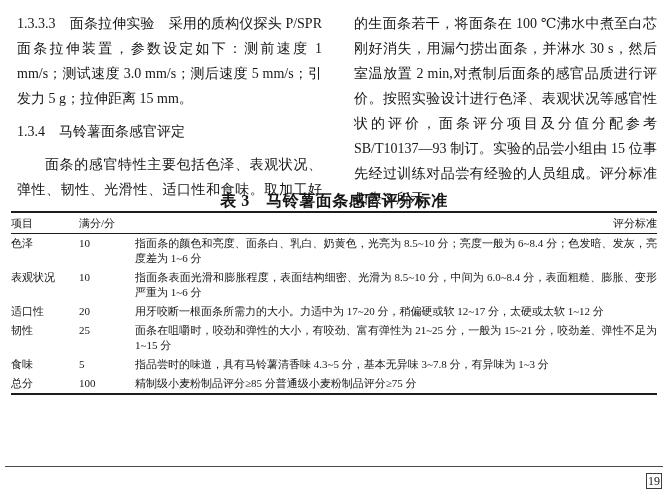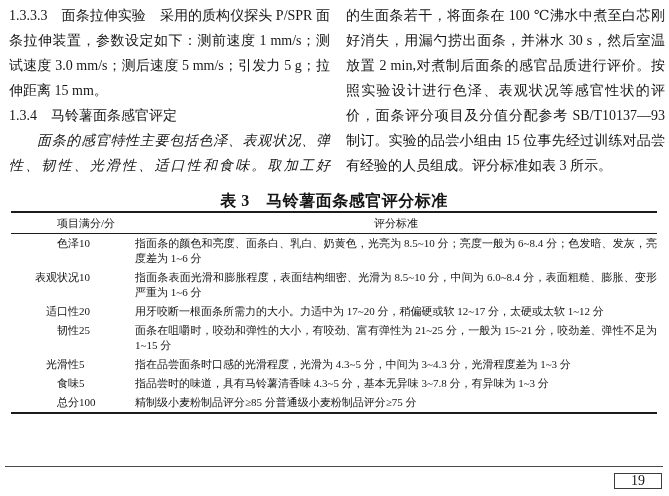--- a/index.html
+++ b/index.html
@@ -15,22 +15,22 @@
 
   
   .columns { position:absolute; top:3px; left:9px; display:flex; gap:16px; }
   .col {
     width:321px;
     font-size:14px;
     line-height:25px;
     text-align:justify;
   }
   .col-right { width:319px; }
-  .para { margin:0; }
-  .indent { text-indent:2em;font-style:italic; }
+  .para { margin:8px; }
+  .indent { text-indent:2em; }
   .jall { text-align-last:justify; }
 
   
   .table-block { position:absolute; left:11px; top:193px; width:646px; }
   .table-title {
     text-align:center;
     font-size:16px;
     font-weight:bold;
     line-height:15px;
     margin:0 0 3px 0;
@@ -47,35 +47,35 @@
     font-weight:normal;
     padding:3px 0 2px 0;
     border-bottom:1.2px solid #1c1c1c;
     line-height:15px;
   }
   table.score td {
     padding:2px 0 2px 0;
     vertical-align:top;
     line-height:15px;
   }
-  .c1 { width:68px; text-align:right; }
+  .c1 { width:68px; text-align:left; }
   .c2 { width:56px; text-align:left; }
   .c3 { text-align:justify; padding-right:2px;margin-top:43px; }
-  .c3h { text-align:center; }
+  .c3h { text-align:right; }
 
   
   .footer-rule {
     position:absolute; left:5px; top:466px; width:658px;
     border-top:1.5px solid #4a4a4a;
   }
   .page-num {
     position:absolute; top:473px; right:7px;
     border:1px solid #3c3c3c;
-    padding:0 16px;
-    font-size:14px;
+    padding:0 1px;
+    font-size:12px;
     line-height:14px;
   }
 </style>
 </head>
 <body>
 
 <div class="page">
 
   <div class="columns">
     <div class="col">
@@ -113,25 +113,20 @@
           <td class="c1">适口性</td>
           <td class="c2">20</td>
           <td class="c3">用牙咬断一根面条所需力的大小。力适中为 17~20 分，稍偏硬或软 12~17 分，太硬或太软 1~12 分</td>
         </tr>
         <tr>
           <td class="c1">韧性</td>
           <td class="c2">25</td>
           <td class="c3">面条在咀嚼时，咬劲和弹性的大小，有咬劲、富有弹性为 21~25 分，一般为 15~21 分，咬劲差、弹性不足为 1~15 分</td>
         </tr>
         <tr>
-          <td class="c1">光滑性</td>
-          <td class="c2">5</td>
-          <td class="c3">指在品尝面条时口感的光滑程度，光滑为 4.3~5 分，中间为 3~4.3 分，光滑程度差为 1~3 分</td>
-        </tr>
-        <tr>
           <td class="c1">食味</td>
           <td class="c2">5</td>
           <td class="c3">指品尝时的味道，具有马铃薯清香味 4.3~5 分，基本无异味 3~7.8 分，有异味为 1~3 分</td>
         </tr>
         <tr>
           <td class="c1">总分</td>
           <td class="c2">100</td>
           <td class="c3">精制级小麦粉制品评分≥85 分普通级小麦粉制品评分≥75 分</td>
         </tr>
       </tbody>

